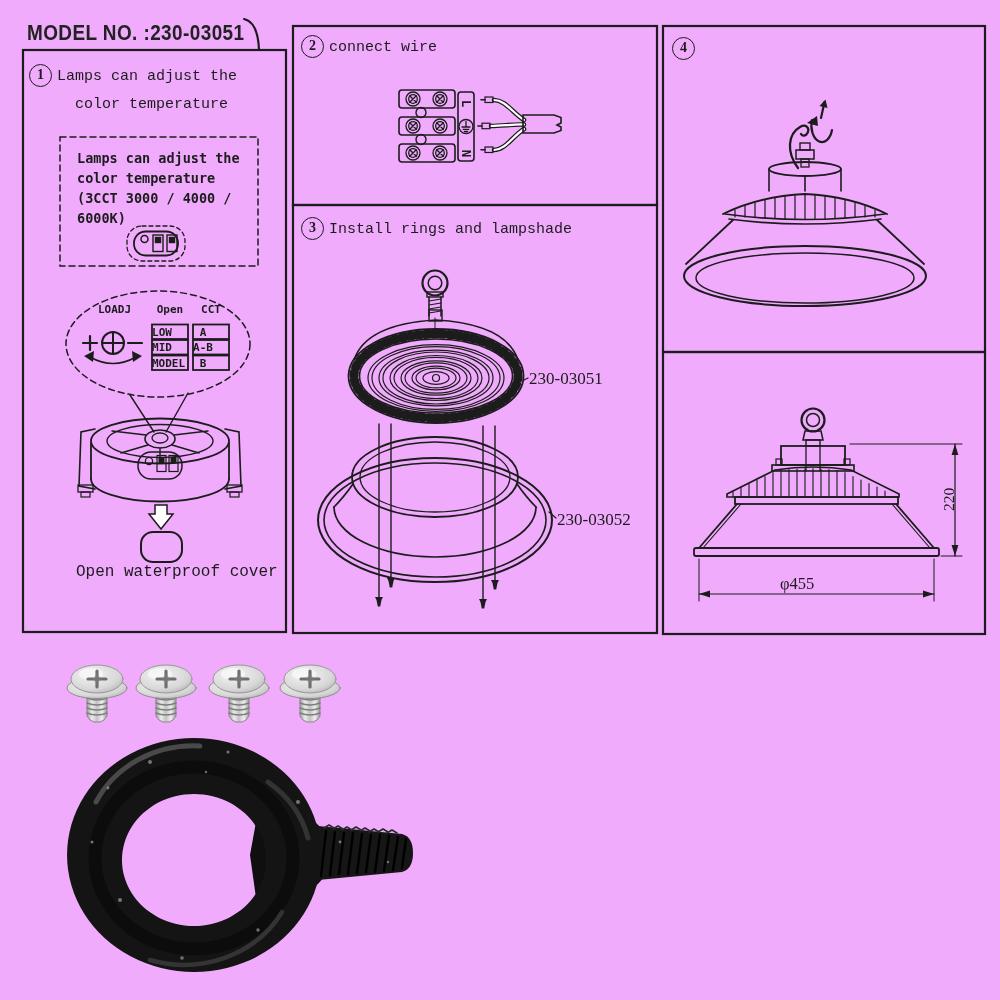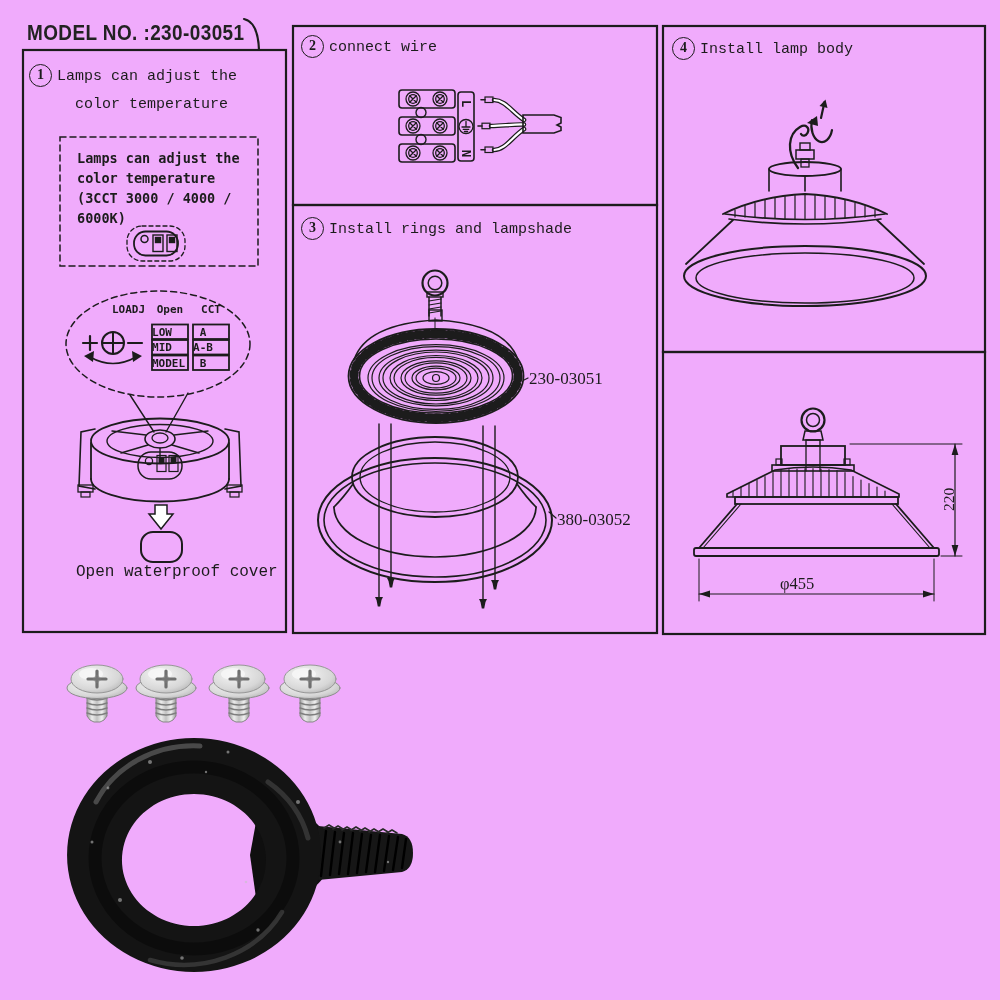--- a/index.html
+++ b/index.html
@@ -315,21 +315,21 @@
 
   <div class="txt steptitle" style="left:29px;top:63px;">
     <span class="cnum">1</span>
     <span class="ttext">Lamps can adjust the
   color temperature</span>
   </div>
   <div class="txt note" style="left:77px;top:148px;">Lamps can adjust the
 color temperature
 (3CCT 3000 / 4000 /
 6000K)</div>
-  <div class="txt small-b" style="left:98px;top:303px;margin-left:14px;">LOADJ</div>
+  <div class="txt small-b" style="left:98px;top:303px;">LOADJ</div>
   <div class="txt small-b" style="left:152px;top:303px;width:36px;text-align:center;">Open</div>
   <div class="txt small-b" style="left:193px;top:303px;width:36px;text-align:center;">CCT</div>
   <div class="cell" style="left:152px;top:325.5px;">LOW</div>
   <div class="cell" style="left:152px;top:341px;">MID</div>
   <div class="cell" style="left:152px;top:356.5px;">MODEL</div>
   <div class="cell" style="left:193px;top:325.5px;">A</div>
   <div class="cell" style="left:193px;top:341px;">A-B</div>
   <div class="cell" style="left:193px;top:356.5px;">B</div>
   <div class="txt caption" style="left:76px;top:563px;">Open waterproof cover</div>
 
@@ -338,23 +338,22 @@
     <span class="ttext">connect wire</span>
   </div>
   <div class="txt small-b rot90" style="left:459px;top:96px;width:14px;text-align:center;font-size:12.5px;">L</div>
   <div class="txt small-b rot90" style="left:459px;top:146px;width:14px;text-align:center;font-size:12.5px;">N</div>
 
   <div class="txt steptitle" style="left:301px;top:216px;">
     <span class="cnum">3</span>
     <span class="ttext">Install rings and lampshade</span>
   </div>
   <div class="txt serif" style="left:529px;top:369px;">230-03051</div>
-  <div class="txt serif" style="left:557px;top:510px;">380-03052</div>
+  <div class="txt serif" style="left:557px;top:510px;">230-03052</div>
 
   <div class="txt steptitle" style="left:672px;top:36px;">
     <span class="cnum">4</span>
-    <span class="ttext">Install lamp body</span>
   </div>
 
   <div class="txt serif rotm90" style="left:927px;top:490px;width:44px;text-align:center;font-size:15.5px;">220</div>
   <div class="txt serif" style="left:780px;top:574px;width:72px;text-align:left;font-size:16.5px;">φ455</div>
 
 </div>
 
 </body></html>

